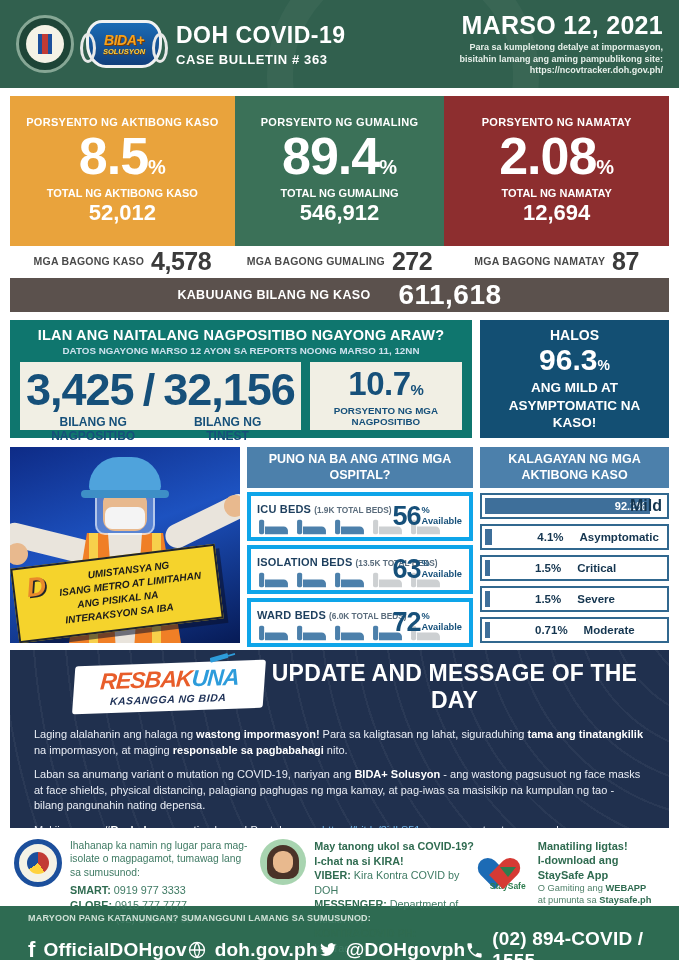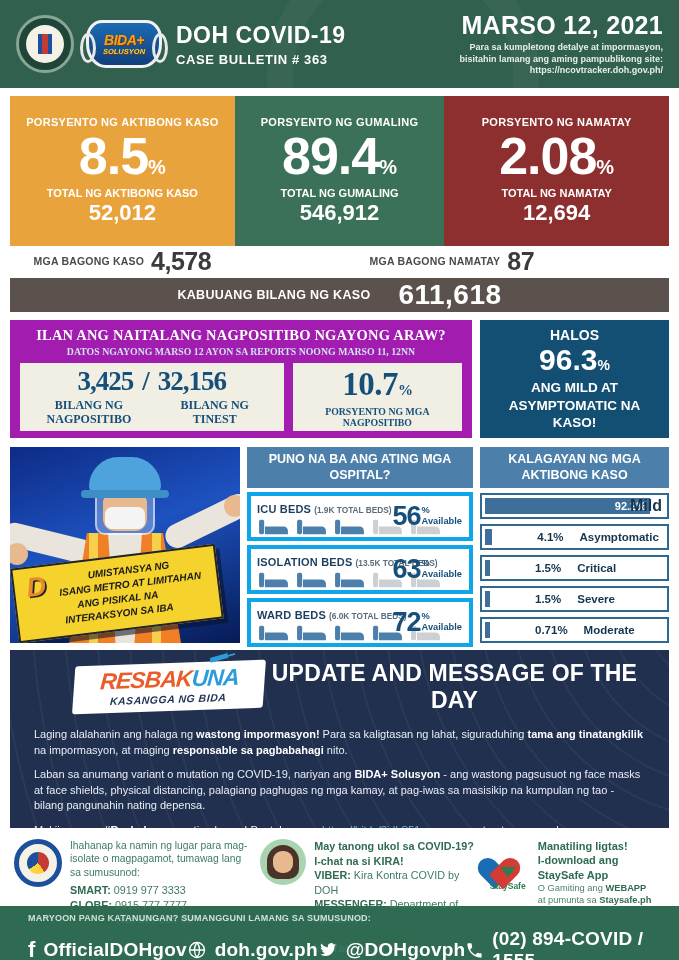--- a/index.html
+++ b/index.html
@@ -53,28 +53,28 @@
   .newcol.n0 { flex:0 0 34.1%; } .newcol.n1 { flex:0 0 31.8%; } .newcol.n2 { flex:1; }
   .newlabel { font-size:10.5px; font-weight:bold; color:#4A4A4A; letter-spacing:0.2px; }
   .newval { font-size:25px; font-weight:bold; color:#3B3B3B; letter-spacing:-0.5px; }
   
   .totalbar { margin:2px 10px 0; background:#5B514D; color:#fff; height:34px;
     display:flex; align-items:center; justify-content:center; gap:14px; }
   .totallabel { font-size:12.5px; font-weight:bold; letter-spacing:0.3px; }
   .totalval { font-size:28px; font-weight:bold; letter-spacing:0.5px;margin-left:14px; }
   
   .positives { display:flex; margin:8px 10px 0; height:118px; gap:8px; }
-  .pos-main { flex:1; background:#a21caf; color:#fff; padding:7px 10px 20px;font-family:Liberation Serif, serif; }
+  .pos-main { flex:1; background:#0f766e; color:#fff; padding:7px 10px 20px; }
   .pos-title { text-align:center; font-size:14.5px; font-weight:bold; letter-spacing:0.2px; }
   .pos-sub { text-align:center; font-size:9.8px; font-weight:bold; color:#CFE2EE; margin-top:2px; }
   .pos-boxes { display:flex; gap:9px; margin-top:6px; height:68px; }
   .pos-box { background:#F1EFE4; color:#16507A; padding:5px 6px 3px; }
   .pos-box.big { flex:1.6; } .pos-box.small { flex:1; }
   .pos-nums { display:flex; justify-content:center; align-items:baseline; gap:9px;
-    font-size:27px; font-weight:bold; line-height:1; letter-spacing:-1px; }
+    font-size:45px; font-weight:bold; line-height:1; letter-spacing:-1px; }
   .pos-labels { display:flex; justify-content:space-around; font-size:12px; font-weight:bold;
     text-align:center; margin-top:4px; line-height:1.15; }
   .rate-num { font-size:33px; font-weight:bold; text-align:center; line-height:1; letter-spacing:-0.5px; }
   .rate-num .pc { font-size:15px; }
   .rate-label { font-size:9.8px; font-weight:bold; text-align:center; margin-top:5px; line-height:1.15; }
   .mildbox { flex:0 0 189px; background:#134F73; color:#fff; display:flex; flex-direction:column;
     align-items:center; justify-content:center; text-align:center; padding:0 10px; }
   .mild-l1 { font-size:14px; font-weight:bold; }
   .mild-pct { font-size:30px; font-weight:bold; line-height:1.15; }
   .mild-pct .pc { font-size:14px; }
@@ -239,20 +239,24 @@
     <div class="card-tlabel">TOTAL NG NAMATAY</div>
     <div class="card-total">12,694</div>
   </div>
 </div>
 
 <div class="newrow">
   <div class="newcol n0">
     <span class="newlabel">MGA BAGONG KASO</span>
     <span class="newval">4,578</span>
   </div>
+  <div class="newcol n1">
+    <span class="newlabel">MGA BAGONG GUMALING</span>
+    <span class="newval">272</span>
+  </div>
   <div class="newcol n2">
     <span class="newlabel">MGA BAGONG NAMATAY</span>
     <span class="newval">87</span>
   </div>
 </div>
 
 <div class="totalbar">
   <span class="totallabel">KABUUANG BILANG NG KASO</span>
   <span class="totalval">611,618</span>
 </div>

